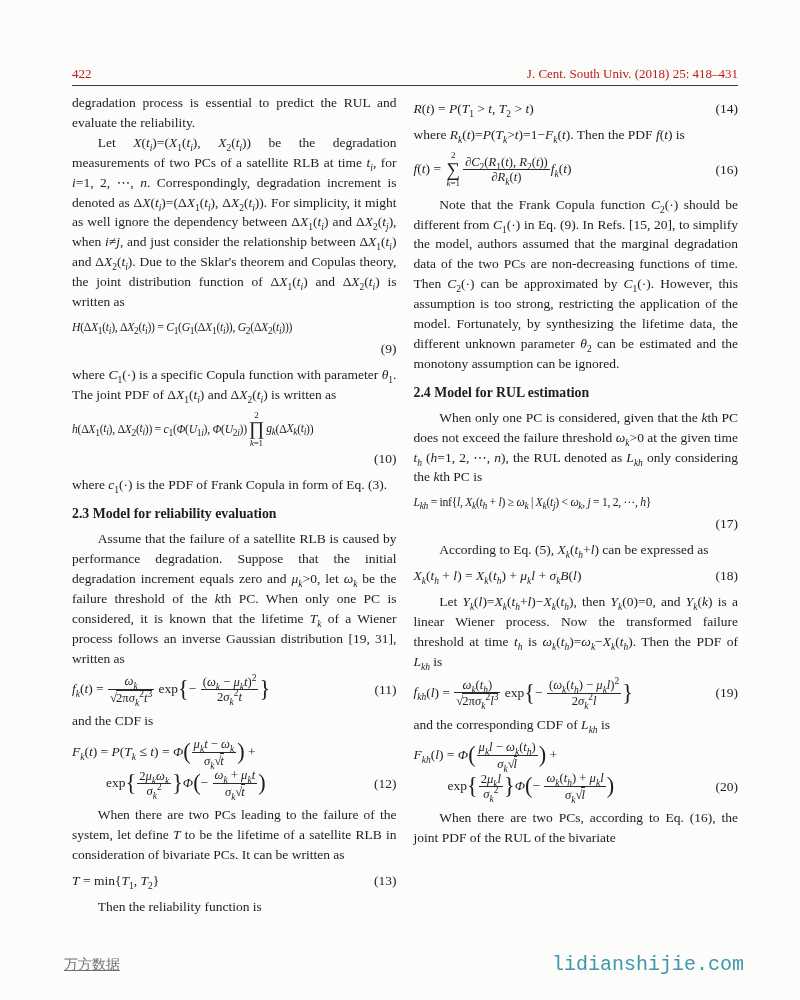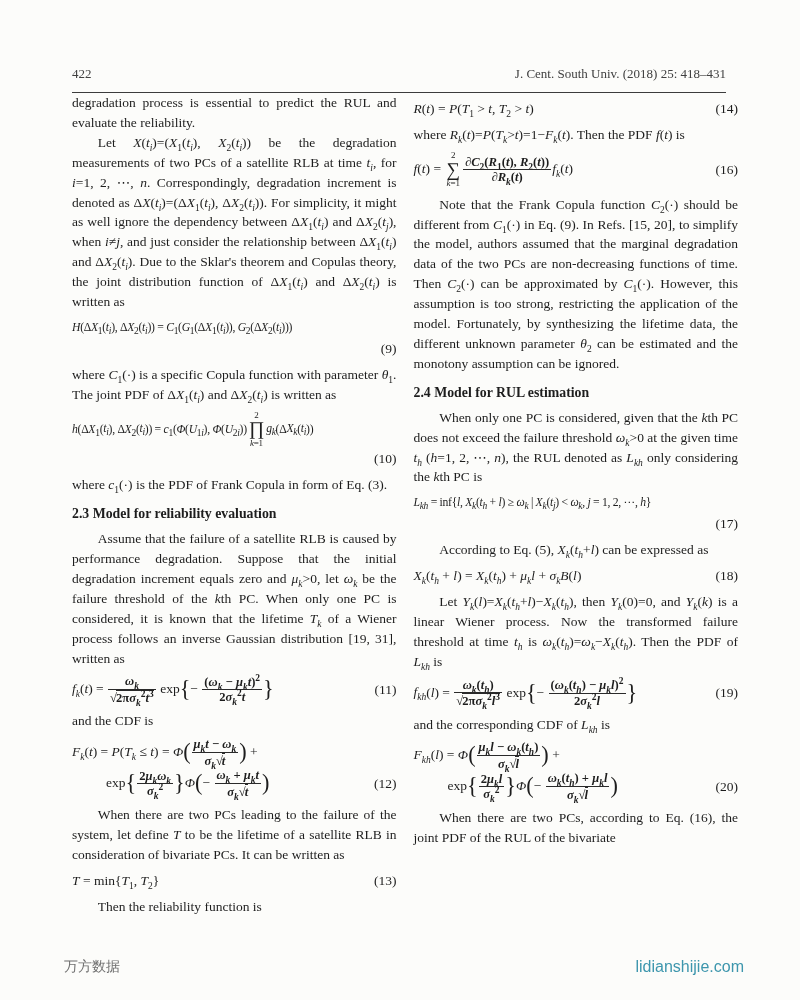--- a/index.html
+++ b/index.html
@@ -2,56 +2,56 @@
 <html><head>
 <meta charset="utf-8">
 <style>
   html,body { margin:0; padding:0; background:#ffffff; }
   .page {
     width:800px; height:1000px; position:relative; overflow:hidden;
     background:#fcfcfa; color:#1d1d1d; box-sizing:border-box;
     font-family:"Liberation Serif", serif;
   }
   .header {
-    position:absolute; top:66px; left:72px; right:74px;
+    position:absolute; top:66px; left:72px; right:62px;
     display:flex; justify-content:space-between; align-items:flex-end;
-    border-bottom:1.5px solid #3c3c3c; padding-bottom:10px;
-    font-size:13px; color:#404040;
+    border-bottom:1.5px solid #3c3c3c; padding-bottom:3px;
+    font-size:13px; color:#b91c1c;
   }
   .columns {
     position:absolute; top:93px; left:72px; right:62px;
     display:flex; gap:17px;
   }
   .col { flex:1; min-width:0; font-size:13.5px; line-height:19.9px; text-align:justify; }
   p.para { margin:0; }
   p.ind { text-indent:1.9em; }
   h3.sec { font-size:13.8px; font-weight:bold; margin:9px 0 5px 0; text-align:left; }
   .eq { margin:6px 0; }
   .eq-line { display:flex; align-items:center; }
   .eq-body { flex:1; text-align:left; white-space:nowrap; }
   .eq-body.sm { font-size:11.7px; letter-spacing:-0.3px; }
   .eq-num { margin-left:6px; font-style:normal; }
   .eq-numline { text-align:right; margin-top:1px; }
   .indent2 { padding-left:34px; }
   sub, sup { font-size:9.5px; line-height:0; }
   .frac { display:inline-flex; flex-direction:column; text-align:center; vertical-align:middle; margin:0 1px; }
-  .frac .num, .frac .den { display:block; line-height:1.15; padding:0 2px; font-size:12.6px;font-weight:bold; }
+  .frac .num, .frac .den { display:block; line-height:1.15; padding:0 2px; font-size:12.6px; }
   .frac .den { border-top:1px solid #2a2a2a; }
   .vinc { border-top:1px solid #2a2a2a; display:inline-block; }
   .rad { display:inline-block; margin-right:-1px; }
   .limop { display:inline-flex; flex-direction:column; align-items:center; vertical-align:middle; margin:0 2px; }
   .limop .hi, .limop .lo { font-size:9px; line-height:1.1; }
   .limop .op { font-size:19px; line-height:0.95; }
   .bb, .bp { font-size:165%; vertical-align:middle; line-height:0; }
   .footer {
     position:absolute; left:64px; right:56px; bottom:24px;
     display:flex; justify-content:space-between; align-items:center;
   }
-  .watermark { color:#6f6f6f; font-size:14px; font-family:"DejaVu Sans", sans-serif; }
-  .site { font-size:16px; font-family:Liberation Sans, sans-serif; text-decoration:none; color:#3d96ad; }
+  .watermark { color:#6f6f6f; font-size:14px; font-family:"DejaVu Sans", sans-serif;text-decoration:underline; }
+  .site { font-size:20px; font-family:Liberation Mono, monospace; text-decoration:none; color:#3d96ad; }
 </style>
 </head>
 <body>
 
 <div class="page">
 
   <div class="header">
     <span>422</span>
     <span>J. Cent. South Univ. (2018) 25: 418–431</span>
   </div>

